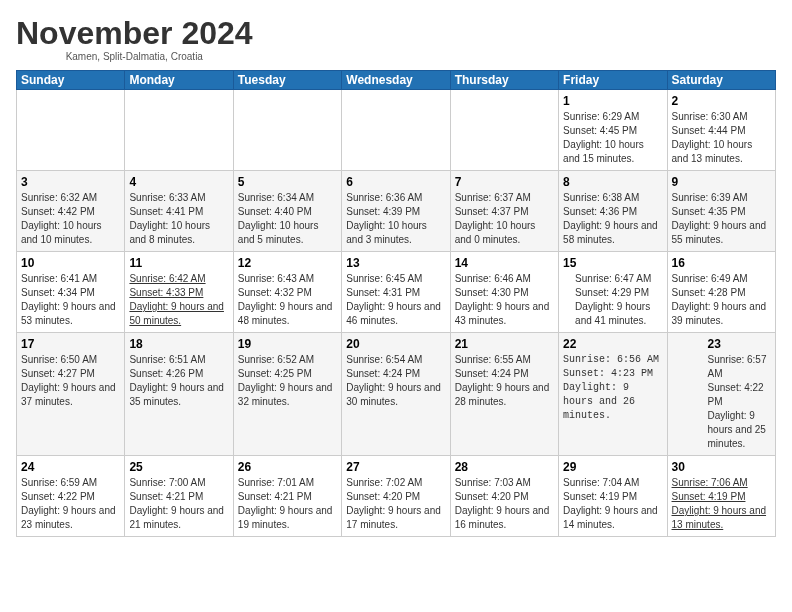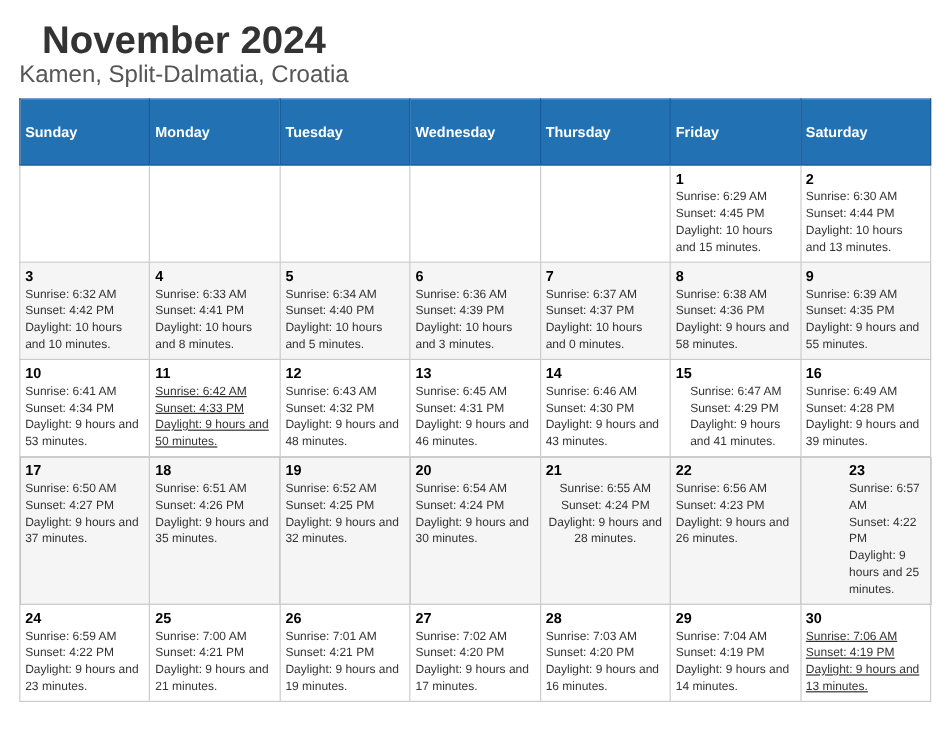--- a/index.html
+++ b/index.html
@@ -35,32 +35,32 @@
     .title-area {
       text-align: center;
     }
     .month-title {
       font-size: 32px;
       font-weight: bold;
       color: #333;
       line-height: 1.1;
     }
     .subtitle {
-      font-size: 20px;
+      font-size: 10px;
       color: #555;
     }
     .calendar {
       width: 100%;
       border-collapse: collapse;
       font-size: 10.5px;
     }
     .calendar th {
       background: #2271b3;
       color: #fff;
-      padding: 20px 4px;
+      padding: 2px 4px;
       text-align: left;
       font-size: 12px;
       border: 1px solid #1a5a99;
     }
     .calendar td {
       border: 1px solid #ccc;
       vertical-align: top;
       padding: 4px 4px 4px 4px;
       width: 108px;
       min-height: 80px;
@@ -210,21 +210,21 @@
 Sunset: 4:29 PM
 Daylight: 9 hours and 41 minutes.</div>
         </td>
         <td>
           <span class="day-num">16</span>
           <div class="day-info" style="white-space: pre-line;">Sunrise: 6:49 AM
 Sunset: 4:28 PM
 Daylight: 9 hours and 39 minutes.</div>
         </td>
       </tr>
-      <tr style="background: #000000;">
+      <tr style="background: #e5e5e5;">
         <td style="background: rgb(245, 245, 245);">
           <span class="day-num">17</span>
           <div class="day-info" style="white-space: pre-line;">Sunrise: 6:50 AM
 Sunset: 4:27 PM
 Daylight: 9 hours and 37 minutes.</div>
         </td>
         <td style="background: rgb(245, 245, 245);">
           <span class="day-num">18</span>
           <div class="day-info" style="white-space: pre-line;">Sunrise: 6:51 AM
 Sunset: 4:26 PM
@@ -237,27 +237,27 @@
 Daylight: 9 hours and 32 minutes.</div>
         </td>
         <td style="background: rgb(245, 245, 245);">
           <span class="day-num">20</span>
           <div class="day-info" style="white-space: pre-line;">Sunrise: 6:54 AM
 Sunset: 4:24 PM
 Daylight: 9 hours and 30 minutes.</div>
         </td>
         <td style="background: rgb(245, 245, 245);">
           <span class="day-num">21</span>
-          <div class="day-info" style="white-space: pre-line; text-align: center;">Sunrise: 6:55 AM
+          <div class="day-info" style="white-space: pre-line;">Sunrise: 6:55 AM
 Sunset: 4:24 PM
 Daylight: 9 hours and 28 minutes.</div>
         </td>
         <td style="background: rgb(245, 245, 245);">
           <span class="day-num">22</span>
-          <div class="day-info" style="white-space: pre-line;">Sunrise: 6:56 AM
+          <div class="day-info" style="white-space: pre-line; font-family: Liberation Mono, monospace;">Sunrise: 6:56 AM
 Sunset: 4:23 PM
 Daylight: 9 hours and 26 minutes.</div>
         </td>
         <td style="background: rgb(245, 245, 245); padding-left: 40px;">
           <span class="day-num">23</span>
           <div class="day-info" style="white-space: pre-line;">Sunrise: 6:57 AM
 Sunset: 4:22 PM
 Daylight: 9 hours and 25 minutes.</div>
         </td>
       </tr>

